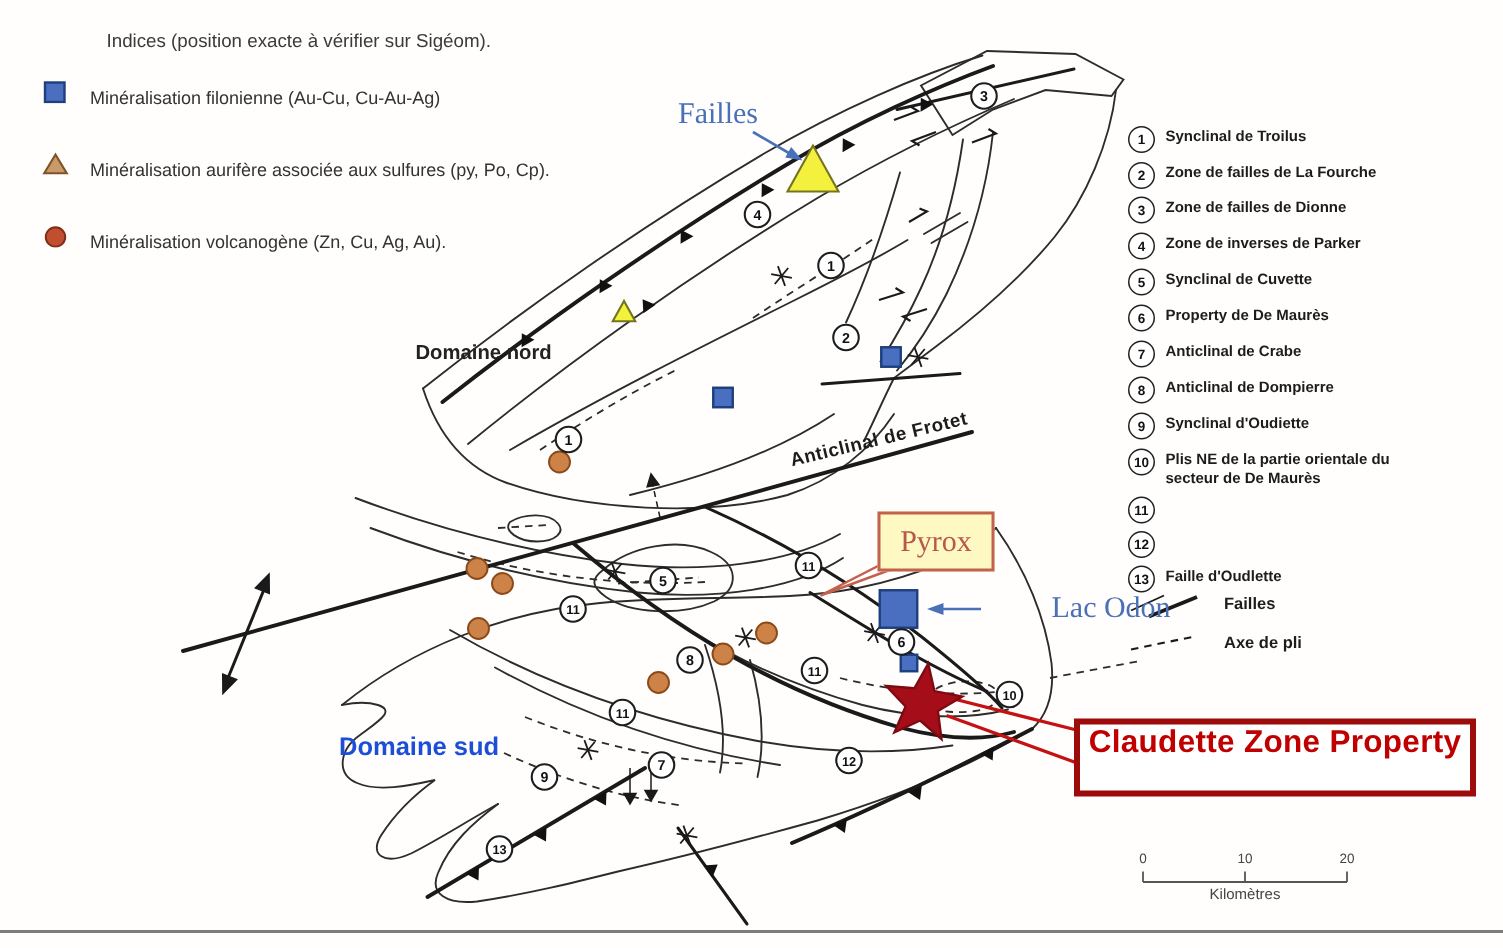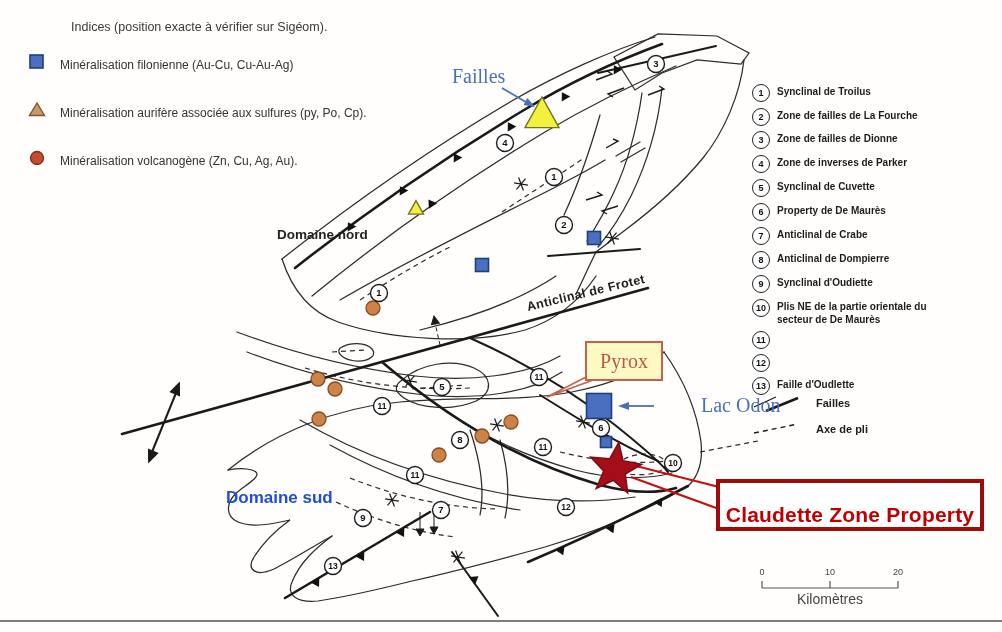--- a/index.html
+++ b/index.html
@@ -33,29 +33,29 @@
   .lbl-troilus{left:452px;top:65px;font-family:"Liberation Serif",serif;font-size:20px;}
   .lbl-dnord{left:277px;top:200px;font-size:13.5px;font-weight:bold;color:#222;margin-top:27px;}
   .lbl-dsud{left:226px;top:488px;font-size:17px;font-weight:bold;color:#1d4ed8;}
   .lbl-anticlinal{left:527px;top:300px;font-size:12.5px;font-weight:bold;color:#1c1c1c;
                   transform:rotate(-13.5deg);transform-origin:left center;letter-spacing:.4px;}
   .lbl-lacodon{left:657px;top:394px;font-family:"Liberation Serif",serif;font-size:20px;margin-left:44px;}
   .pyrox-box{position:absolute;left:585px;top:341px;width:74px;height:36px;background:#fef9c3;
              display:flex;align-items:center;justify-content:center;
              font-family:"Liberation Serif",serif;font-size:20px;}
   .claudette-box{position:absolute;left:716px;top:479px;width:268px;height:52px;background:#fff;
-             display:flex;align-items:flex-end;justify-content:center;box-sizing:border-box;
+             display:flex;align-items:flex-start;justify-content:center;box-sizing:border-box;
              font-size:21px;font-weight:bold;letter-spacing:.2px;}
 
   
   .sb-lbl{position:absolute;font-size:9px;color:#444;text-align:center;}
   .sb-0{left:756px;top:567px;width:12px;}
   .sb-10{left:822px;top:567px;width:16px;}
   .sb-20{left:890px;top:567px;width:16px;}
-  .sb-unit{left:788px;top:591px;width:84px;font-size:14px;}
+  .sb-unit{left:788px;top:591px;width:84px;font-size:10px;}
   .bottom-rule{position:absolute;left:0;top:620px;width:1002px;height:2px;background:#7c7c7c;}
 </style>
 </head>
 <body>
 
 <div class="stage">
 
   <svg width="1002" height="632" viewBox="0 0 1002 632">
 
     <g fill="none" stroke="#2c2c2c" stroke-width="1.25" stroke-linecap="round">

